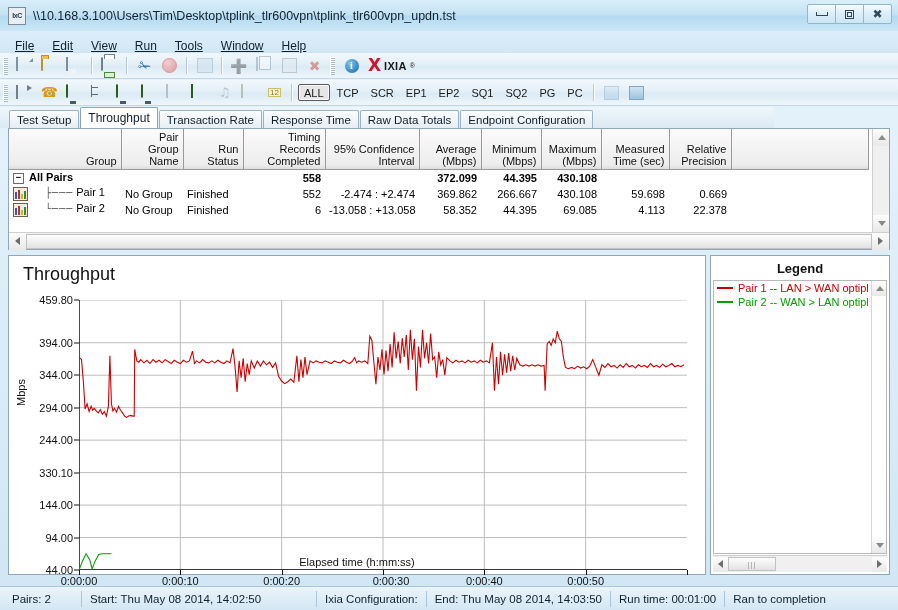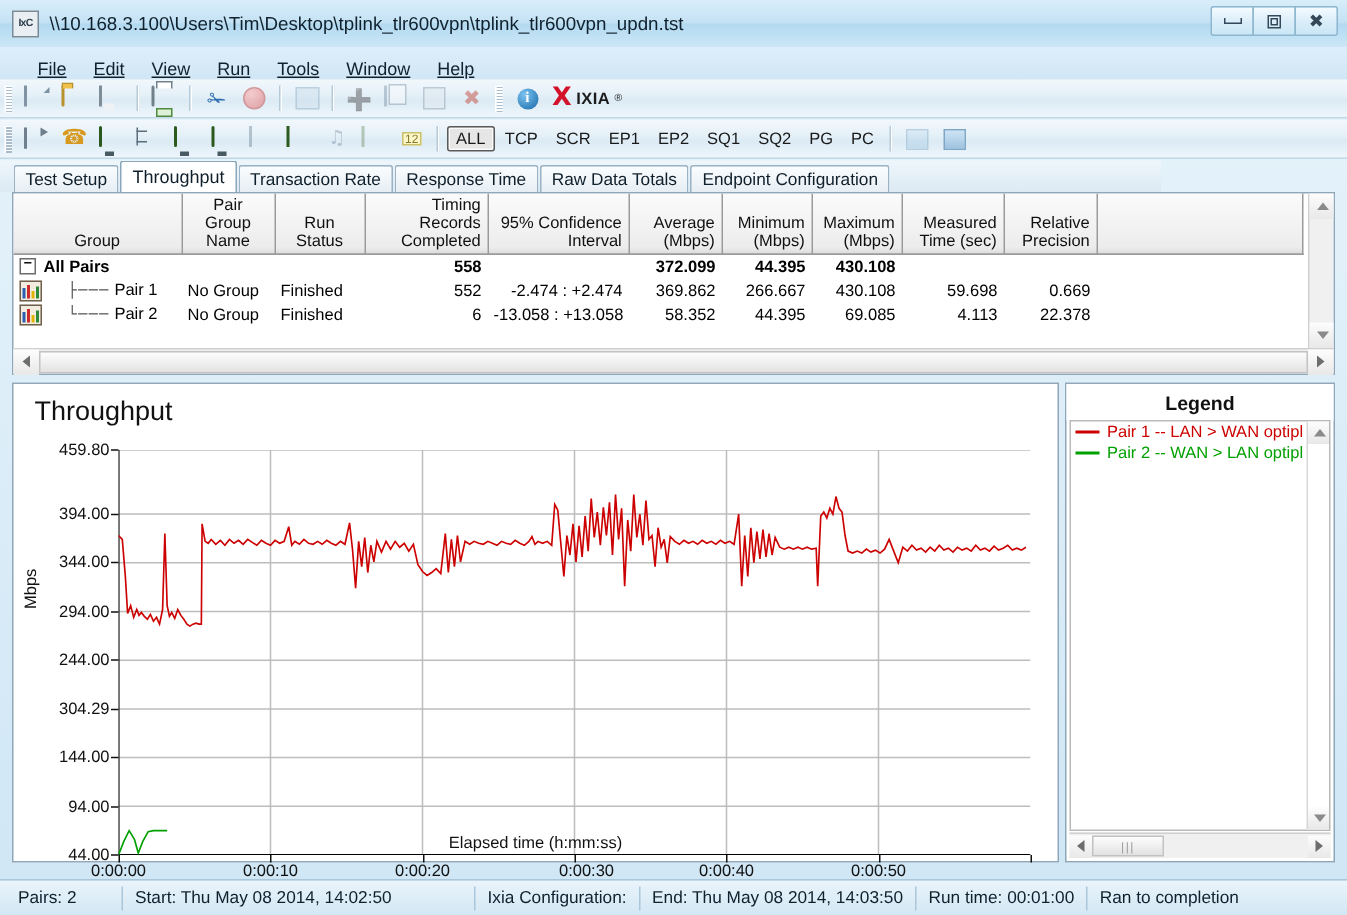--- a/index.html
+++ b/index.html
@@ -43,21 +43,21 @@
   .gl-min{width:10px;height:3px;border:1px solid #33495a;border-top:none;background:transparent;}
   .gl-max{width:9px;height:9px;border:1px solid #33495a;box-sizing:border-box;}
   .gl-max i{display:block;width:3px;height:3px;border:1px solid #33495a;margin:1px auto;}
   .gl-close{font-size:12px;line-height:11px;color:#33495a;font-family:"DejaVu Sans",sans-serif;}
 
   
   .menubar{
     position:absolute;left:0;top:31px;width:898px;height:30px;
     background:linear-gradient(180deg,#ddeefa 0%,#cde4f3 100%);
     border-bottom:1px solid #b3cfe2;
-    display:flex;align-items:center;padding-left:16px;box-sizing:border-box;
+    display:flex;align-items:center;padding-left:6px;box-sizing:border-box;
   }
   .menu-item{
     padding:2px 9px;font-size:12px;color:#10212e;white-space:nowrap;
   }
   .menu-item u{text-decoration:underline;}
 
   
   .toolbar{
     position:absolute;left:0;width:898px;height:26px;
     background:linear-gradient(180deg,#f2f8fc 0%,#e3eff7 45%,#dbeaf4 55%,#eef6fb 100%);
@@ -159,21 +159,21 @@
   }
   .grid-wrap{position:relative;flex:1;overflow:hidden;}
   table.grid{border-collapse:collapse;table-layout:fixed;width:859px;}
   table.grid th{
     background:linear-gradient(180deg,#fbfbfb 0%,#ececec 90%,#dcdcdc 100%);
     border-right:1px solid #9a9a9a;border-bottom:1px solid #9a9a9a;
     font-weight:normal;font-size:11px;color:#101010;
     height:40px;padding:2px 4px;vertical-align:bottom;line-height:12px;
     box-sizing:border-box;
   }
-  table.grid th.l{text-align:center;margin-left:25px;}
+  table.grid th.l{text-align:right;margin-left:25px;}
   table.grid th.r{text-align:right;}
   table.grid td{
     font-size:11px;color:#000;height:16px;padding:0 4px;
     white-space:nowrap;vertical-align:middle;box-sizing:border-box;
   }
   td.r{text-align:right;}
   tr.allpairs td{font-weight:bold;}
   .tree-exp{
     display:inline-block;width:9px;height:9px;border:1px solid #6b6b6b;background:#fff;
     font-size:9px;line-height:7px;text-align:center;color:#111;margin-right:5px;
@@ -551,21 +551,21 @@
         <div class="ytick" style="top: 0px;">459.80</div>
         <div class="ytickmark" style="top: 0px;"></div>
         <div class="ytick" style="top: 42.7273px;">394.00</div>
         <div class="ytickmark" style="top: 42.7273px;"></div>
         <div class="ytick" style="top: 75.1948px;">344.00</div>
         <div class="ytickmark" style="top: 75.1948px;"></div>
         <div class="ytick" style="top: 107.662px;">294.00</div>
         <div class="ytickmark" style="top: 107.662px;"></div>
         <div class="ytick" style="top: 140.13px;">244.00</div>
         <div class="ytickmark" style="top: 140.13px;"></div>
-        <div class="ytick" style="top: 172.597px;">304.29</div>
+        <div class="ytick" style="top: 172.597px;">330.10</div>
         <div class="ytickmark" style="top: 172.597px;"></div>
         <div class="ytick" style="top: 205.065px;">144.00</div>
         <div class="ytickmark" style="top: 205.065px;"></div>
         <div class="ytick" style="top: 237.532px;">94.00</div>
         <div class="ytickmark" style="top: 237.532px;"></div>
         <div class="ytick" style="top: 270px;">44.00</div>
         <div class="ytickmark" style="top: 270px;"></div>
         <div class="xtick" style="left: 0px;">0:00:00</div>
         <div class="xtickmark" style="left: 0px;"></div>
         <div class="xtick" style="left: 101.333px;">0:00:10</div>

